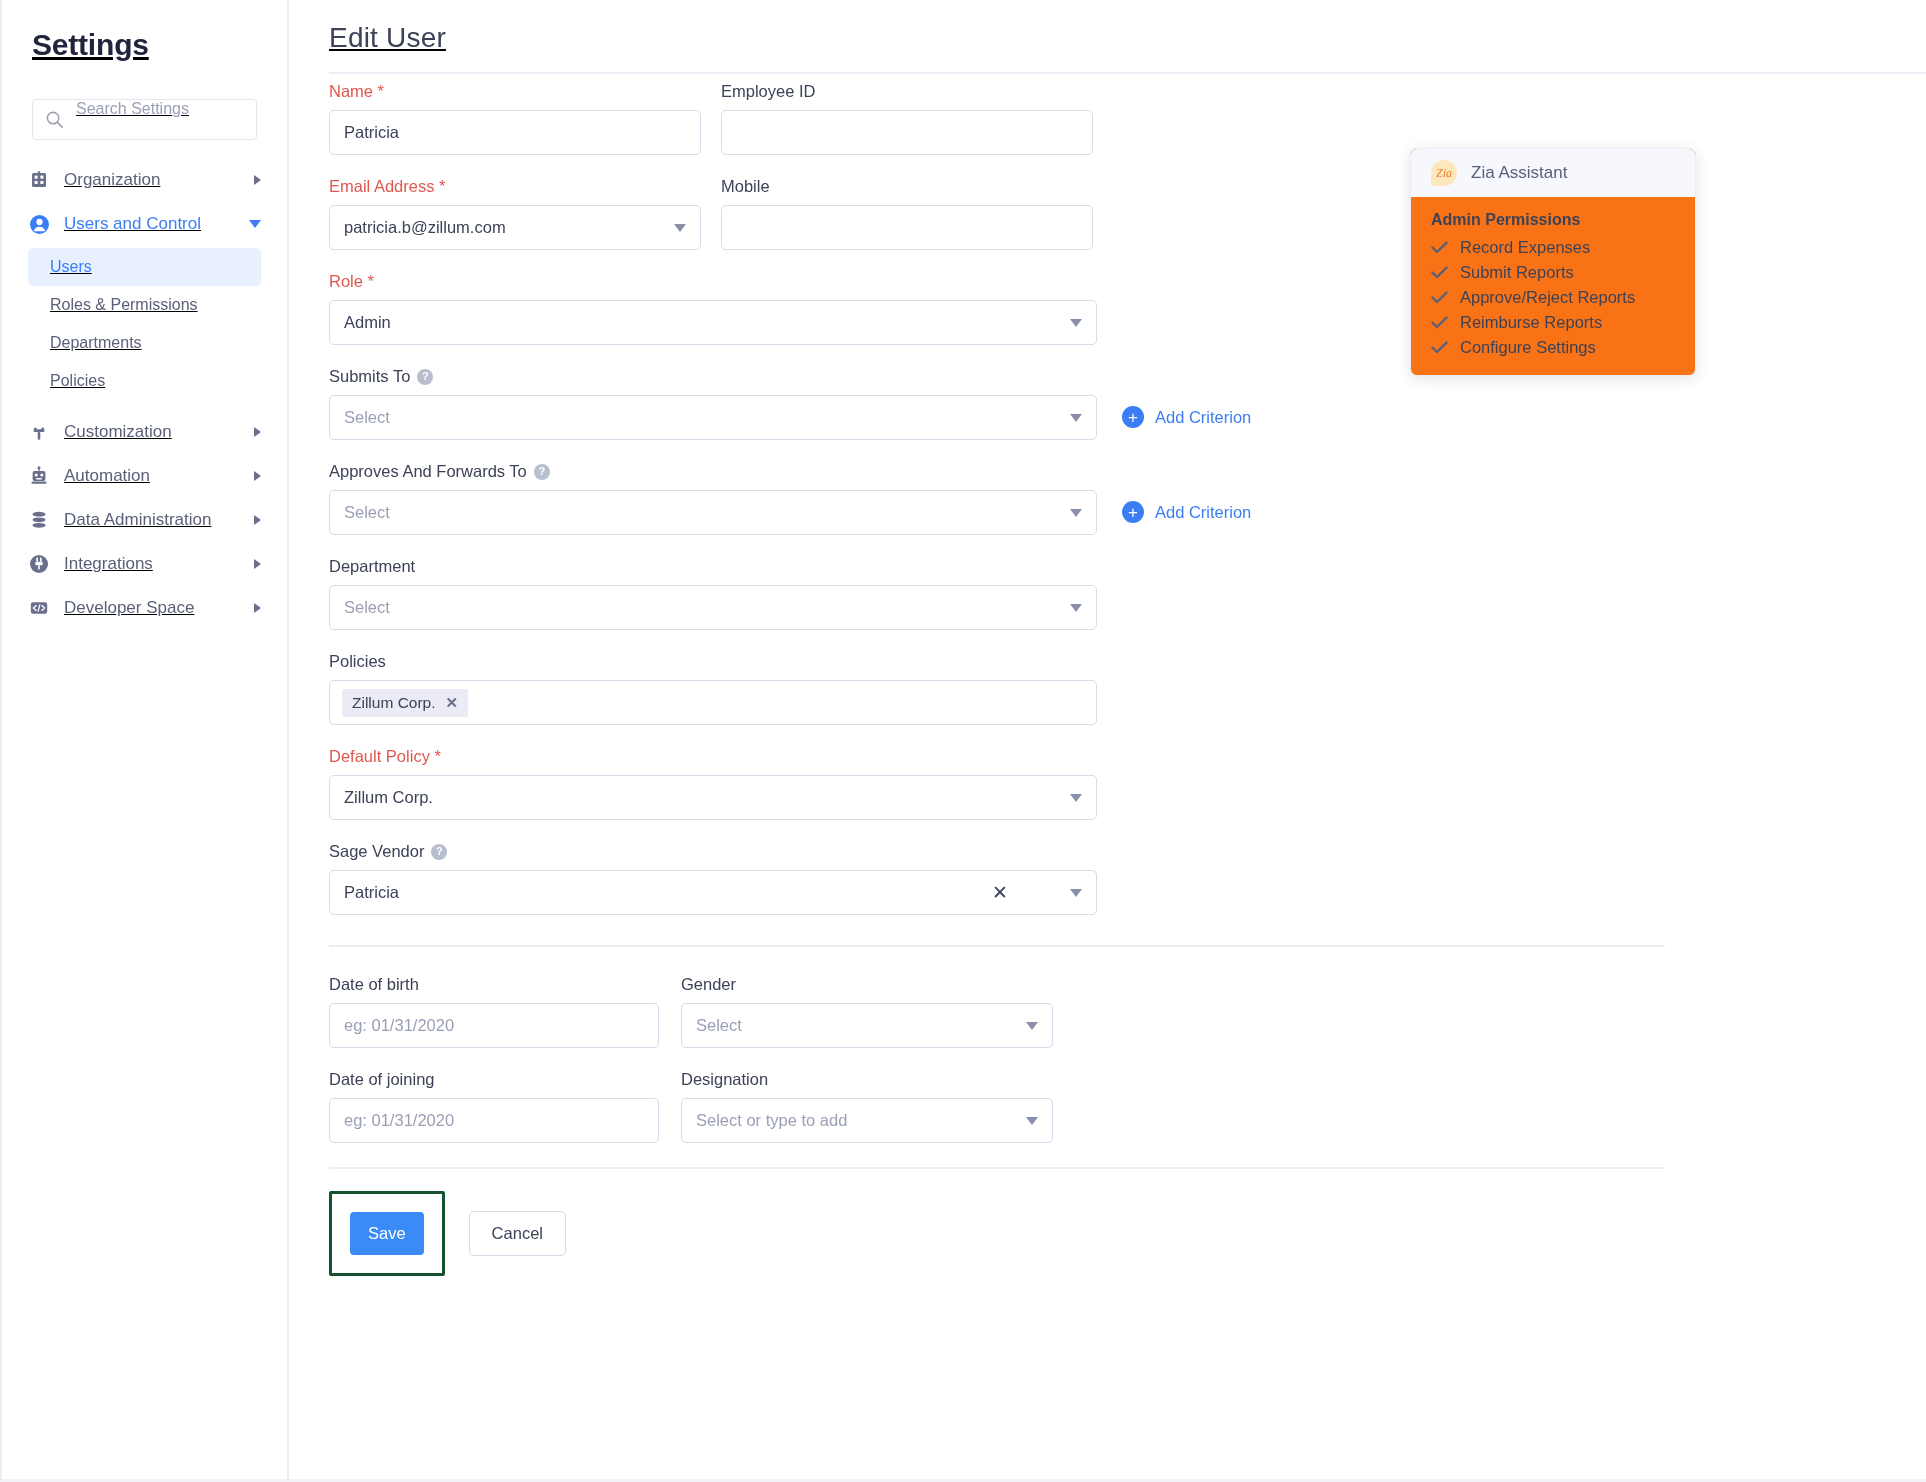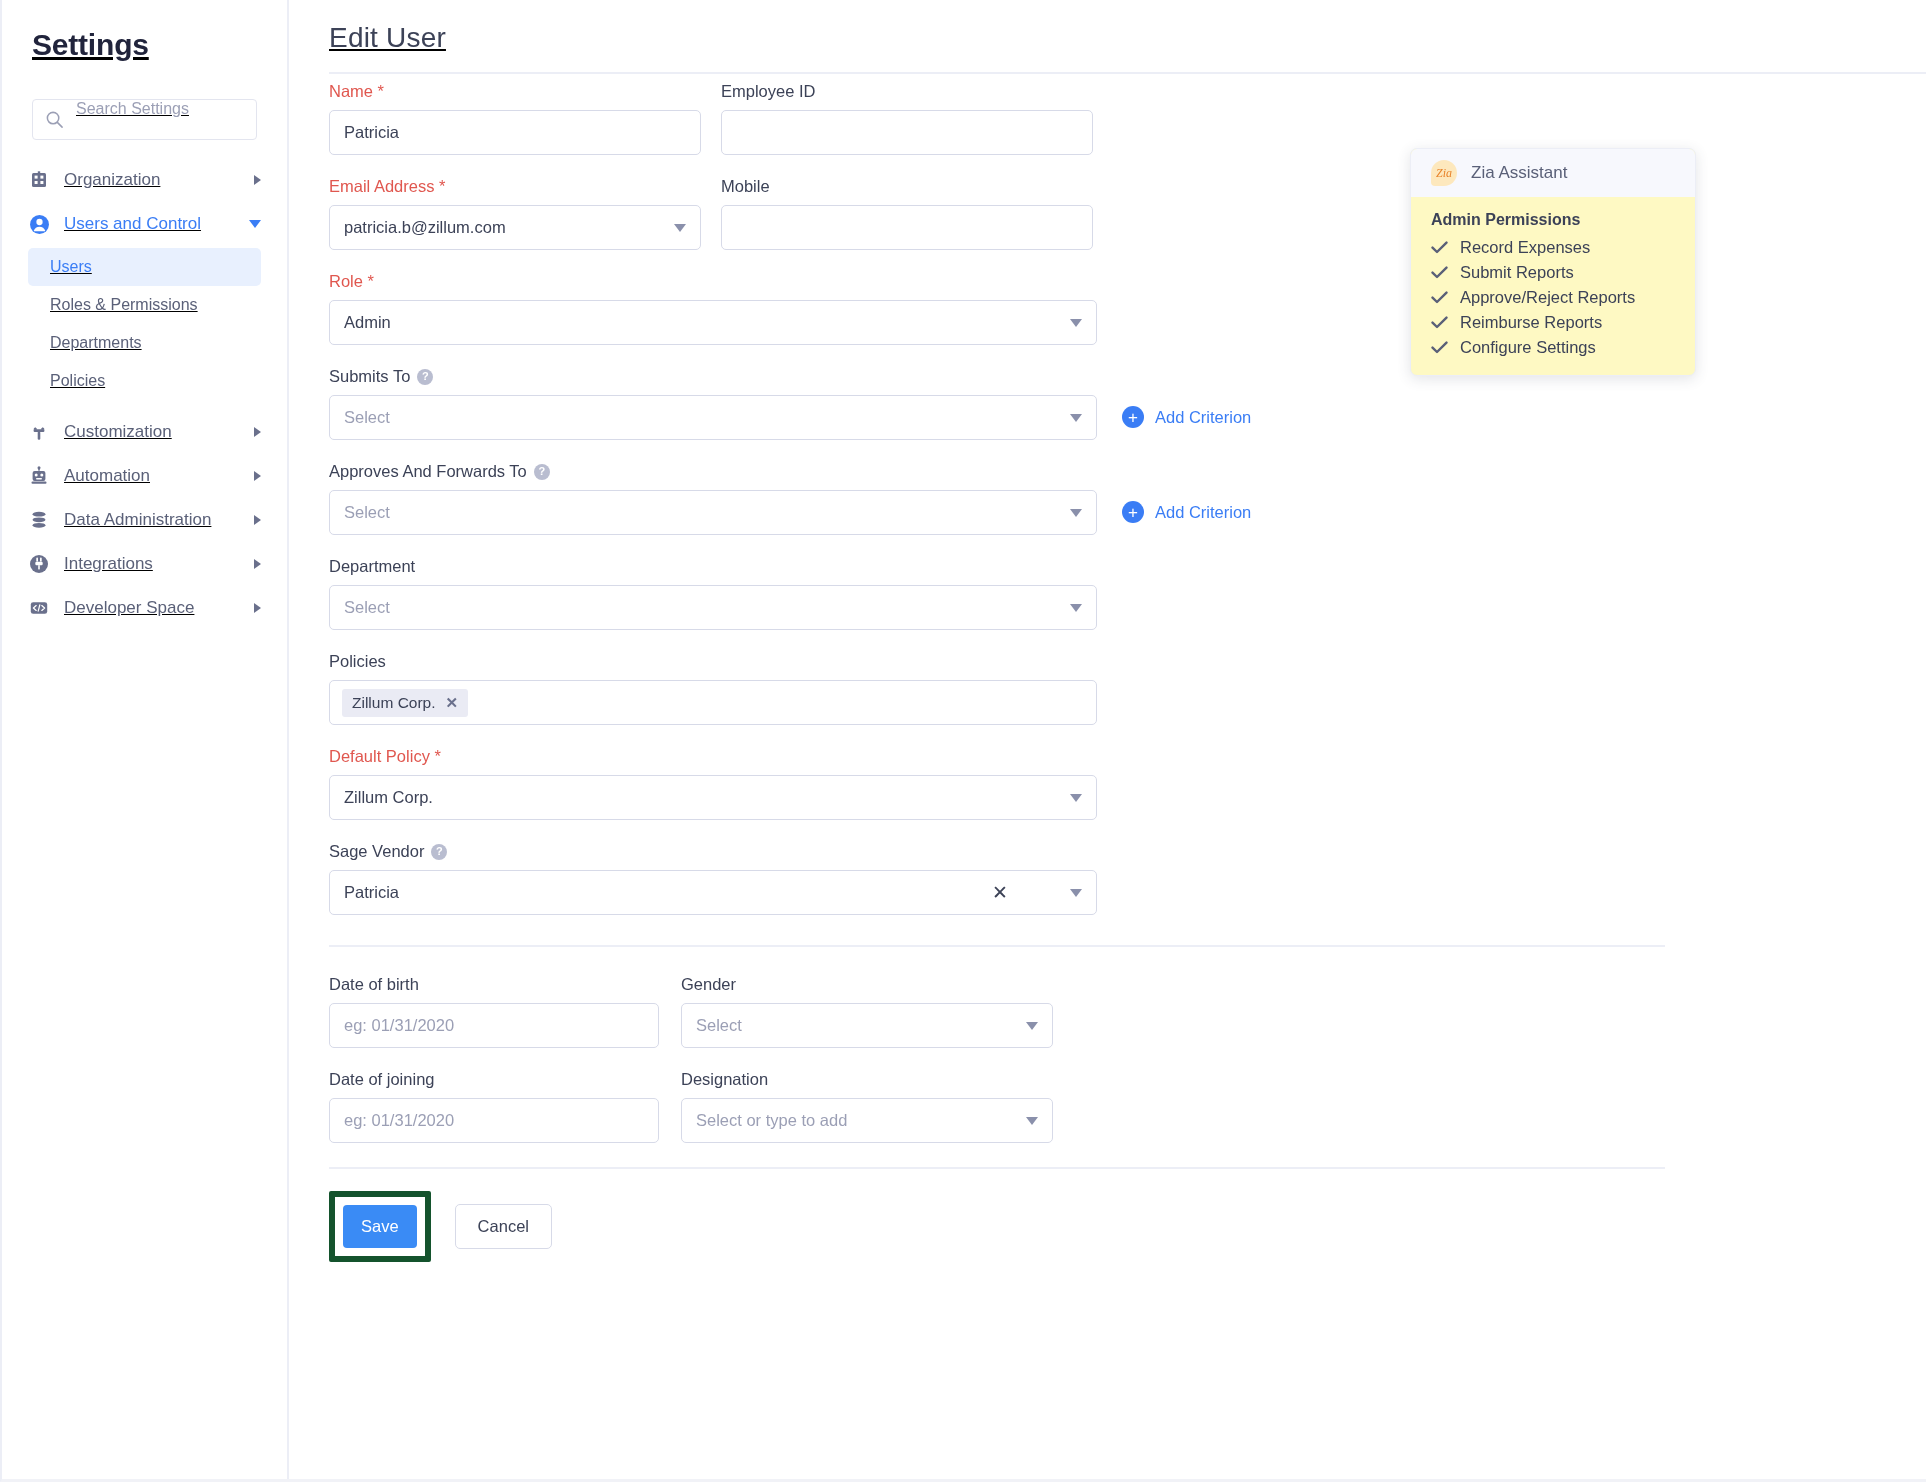--- a/index.html
+++ b/index.html
@@ -247,22 +247,22 @@
 
   .section-rule {
     height: 2px;
     background: #eceef6;
     width: 1336px;
     margin: 30px 0 28px 0;
   }
 
   .btn-row { display: flex; align-items: center; }
   .save-hl {
-    border: 6px solid #14532d;
-    padding: 8px;
+    border: 3px solid #14532d;
+    padding: 18px;
     display: inline-flex;
     border-radius: 2px;
   }
   .btn-save {
     background: #3a8bf5;
     color: #ffffff;
     border: none;
     height: 43px;
     min-width: 72px;
     padding: 0 18px;
@@ -283,21 +283,21 @@
     margin-left: 24px;
     cursor: pointer;
   }
 
   
   .zia {
     position: absolute;
     left: 1121px;
     top: 148px;
     width: 286px;
-    background: #fef9c3;
+    background: #f97316;
     border: 1.5px solid #eceef6;
     border-radius: 7px;
     box-shadow: 0 3px 14px rgba(60,66,87,0.14);
     overflow: hidden;
   }
   .zia-head {
     background: #f7f8fd;
     height: 48px;
     display: flex;
     align-items: center;

